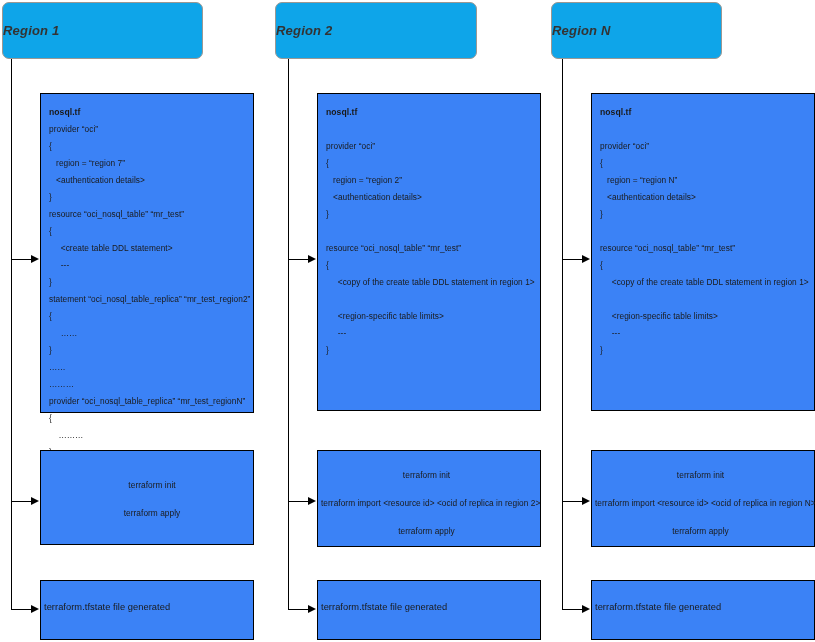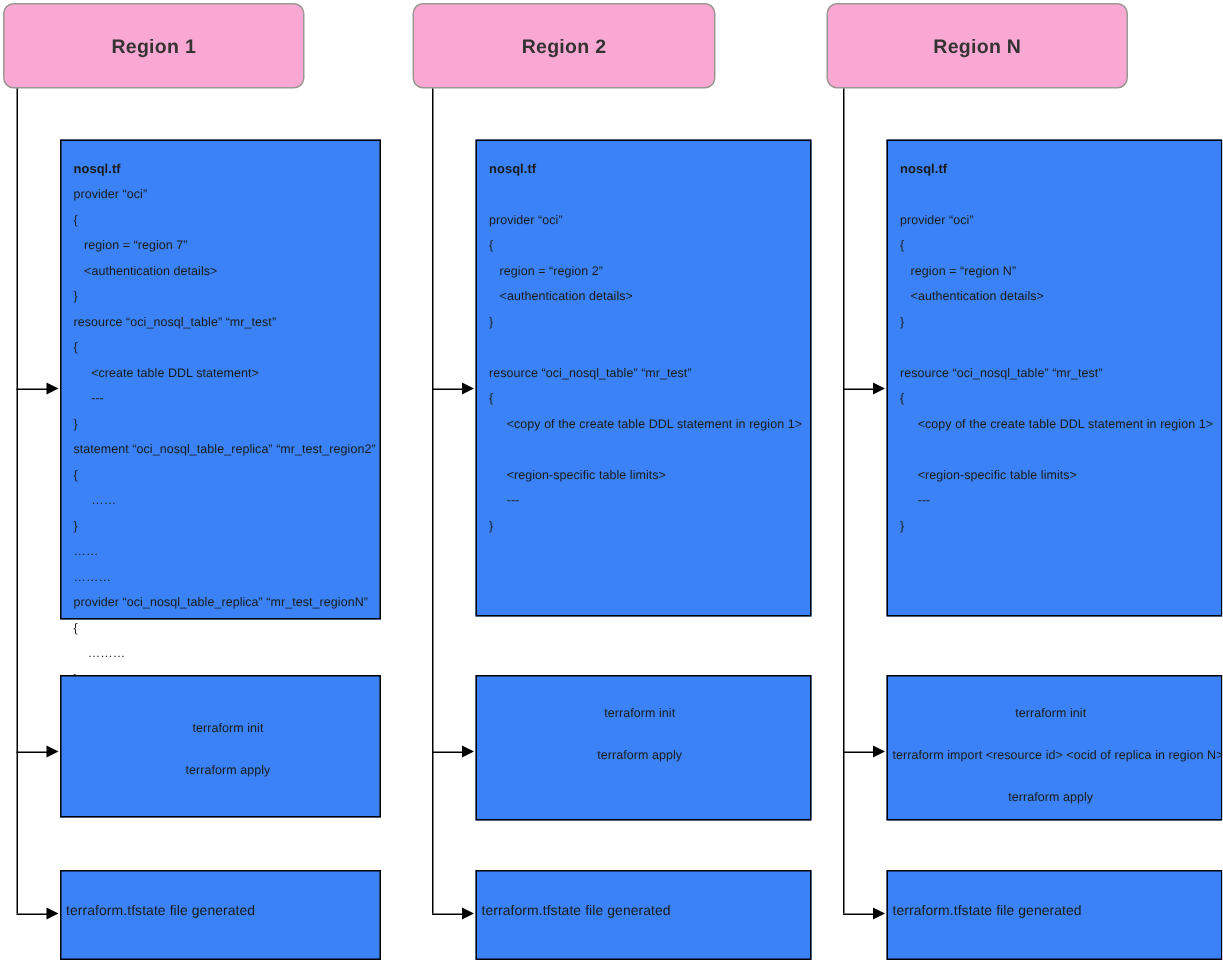--- a/index.html
+++ b/index.html
@@ -13,30 +13,31 @@
     height: 642px;
     background: #ffffff;
     font-family: "Liberation Sans", sans-serif;
     overflow: hidden;
   }
 
   
   .region-header {
     position: absolute;
     box-sizing: border-box;
-    background: #f9a8d4;
+    background: #0ea5e9;
     border: 1px solid #9b9893;
     border-radius: 7px;
     display: flex;
     align-items: center;
-    justify-content: center;
+    justify-content: flex-start;
     color: #333333;
     font-size: 13px;
     font-weight: bold;
     letter-spacing: .2px;
+    font-style: italic;
   }
 
   
   .box {
     position: absolute;
     box-sizing: border-box;
     background: #3b82f6;
     border: 1.3px solid #000000;
   }
   .box .inner {
@@ -173,31 +174,32 @@
       <div class="code-line blank"></div>
       <div class="code-line">     &lt;region-specific table limits&gt;</div>
       <div class="code-line">     ---</div>
       <div class="code-line">}</div>
     </div>
   </div>
 
   <div class="box" style="left:317px; top:450px; width:224px; height:97px;">
     <div class="inner" style="padding-top:10px; padding-left:3px;">
       <div class="cmd-line">terraform init</div>
+      <div class="cmd-line">terraform import &lt;resource id&gt; &lt;ocid of replica in region 2&gt;</div>
       <div class="cmd-line">terraform apply</div>
     </div>
   </div>
 
   <div class="box" style="left:317px; top:580px; width:224px; height:60px;">
     <div class="inner" style="padding-top:22px; padding-left:3px;">
       <div class="state-line">terraform.tfstate file generated</div>
     </div>
   </div>
 
-  <div class="region-header" style="left:551px; top:2px; width:201px; height:57px;">
+  <div class="region-header" style="left:551px; top:2px; width:171px; height:57px;">
     <span>Region N</span>
   </div>
 
   <div class="vline" style="left:562px; top:59px; height:550px;"></div>
   <div class="hline" style="left:562px; top:259px; width:22px;"></div>
   <div class="arrowhead" style="left:582px; top:255px;"></div>
   <div class="hline" style="left:562px; top:501px; width:22px;"></div>
   <div class="arrowhead" style="left:582px; top:497px;"></div>
   <div class="hline" style="left:562px; top:609px; width:22px;"></div>
   <div class="arrowhead" style="left:582px; top:605px;"></div>

